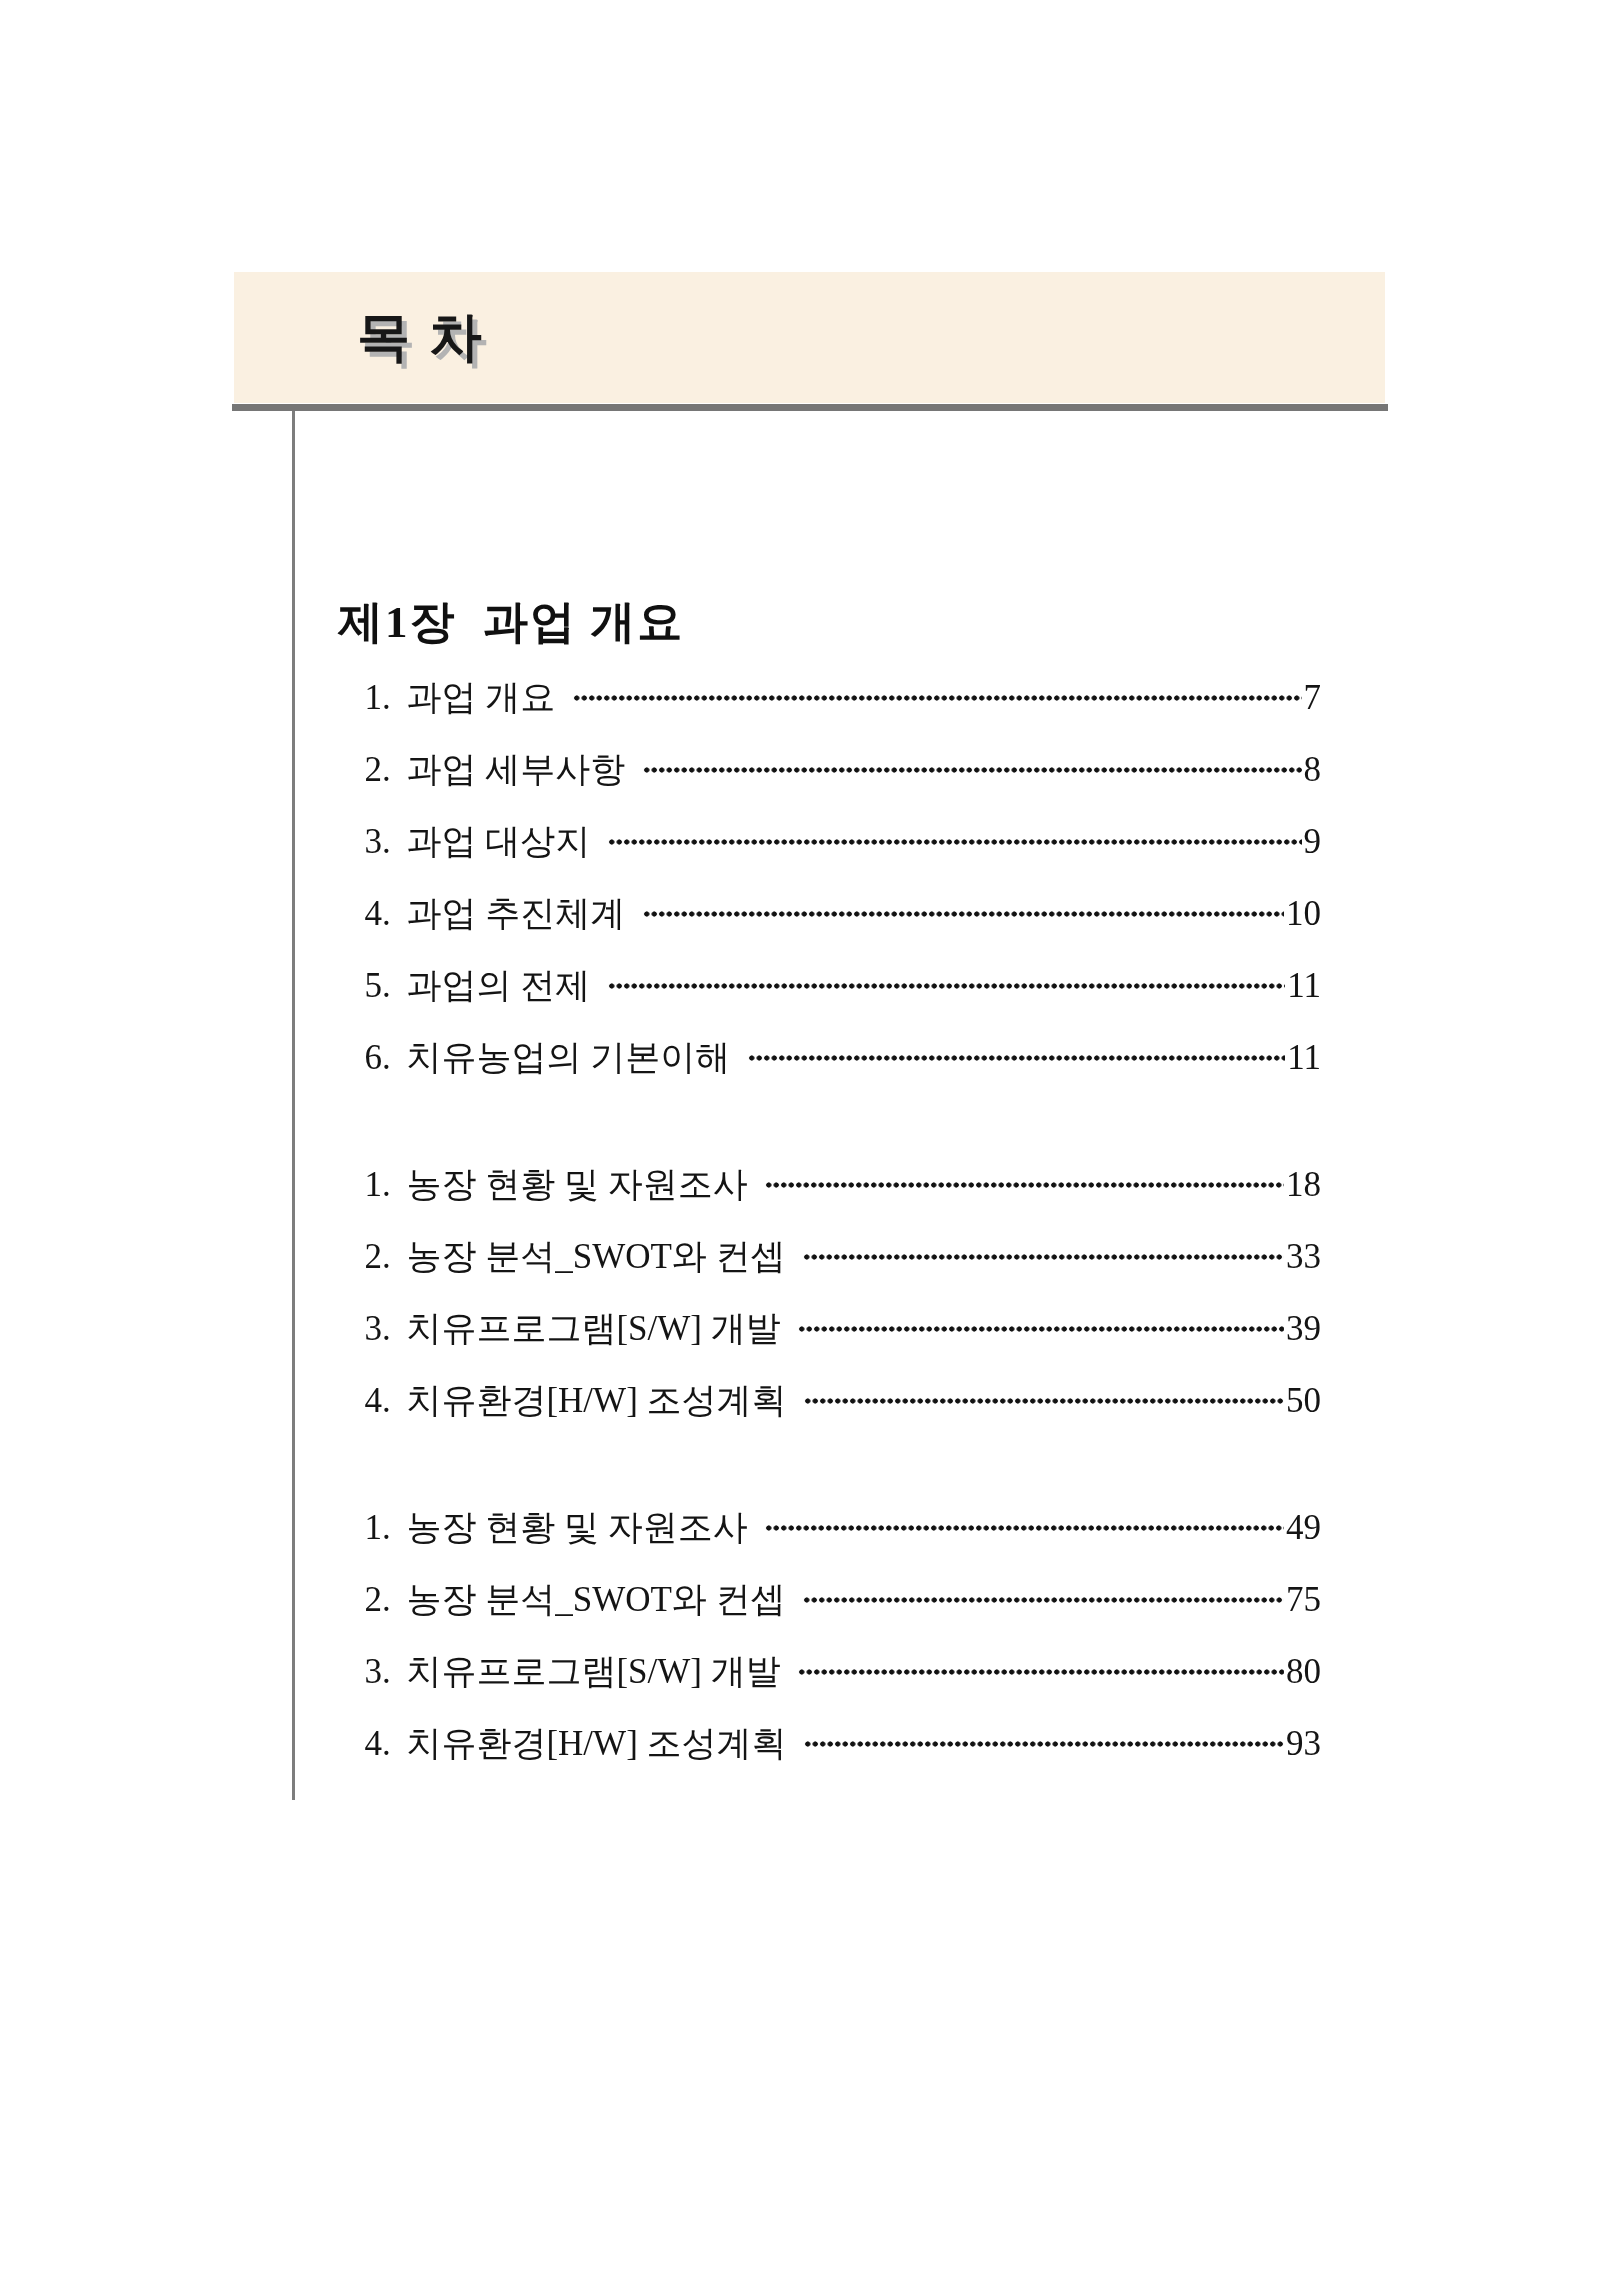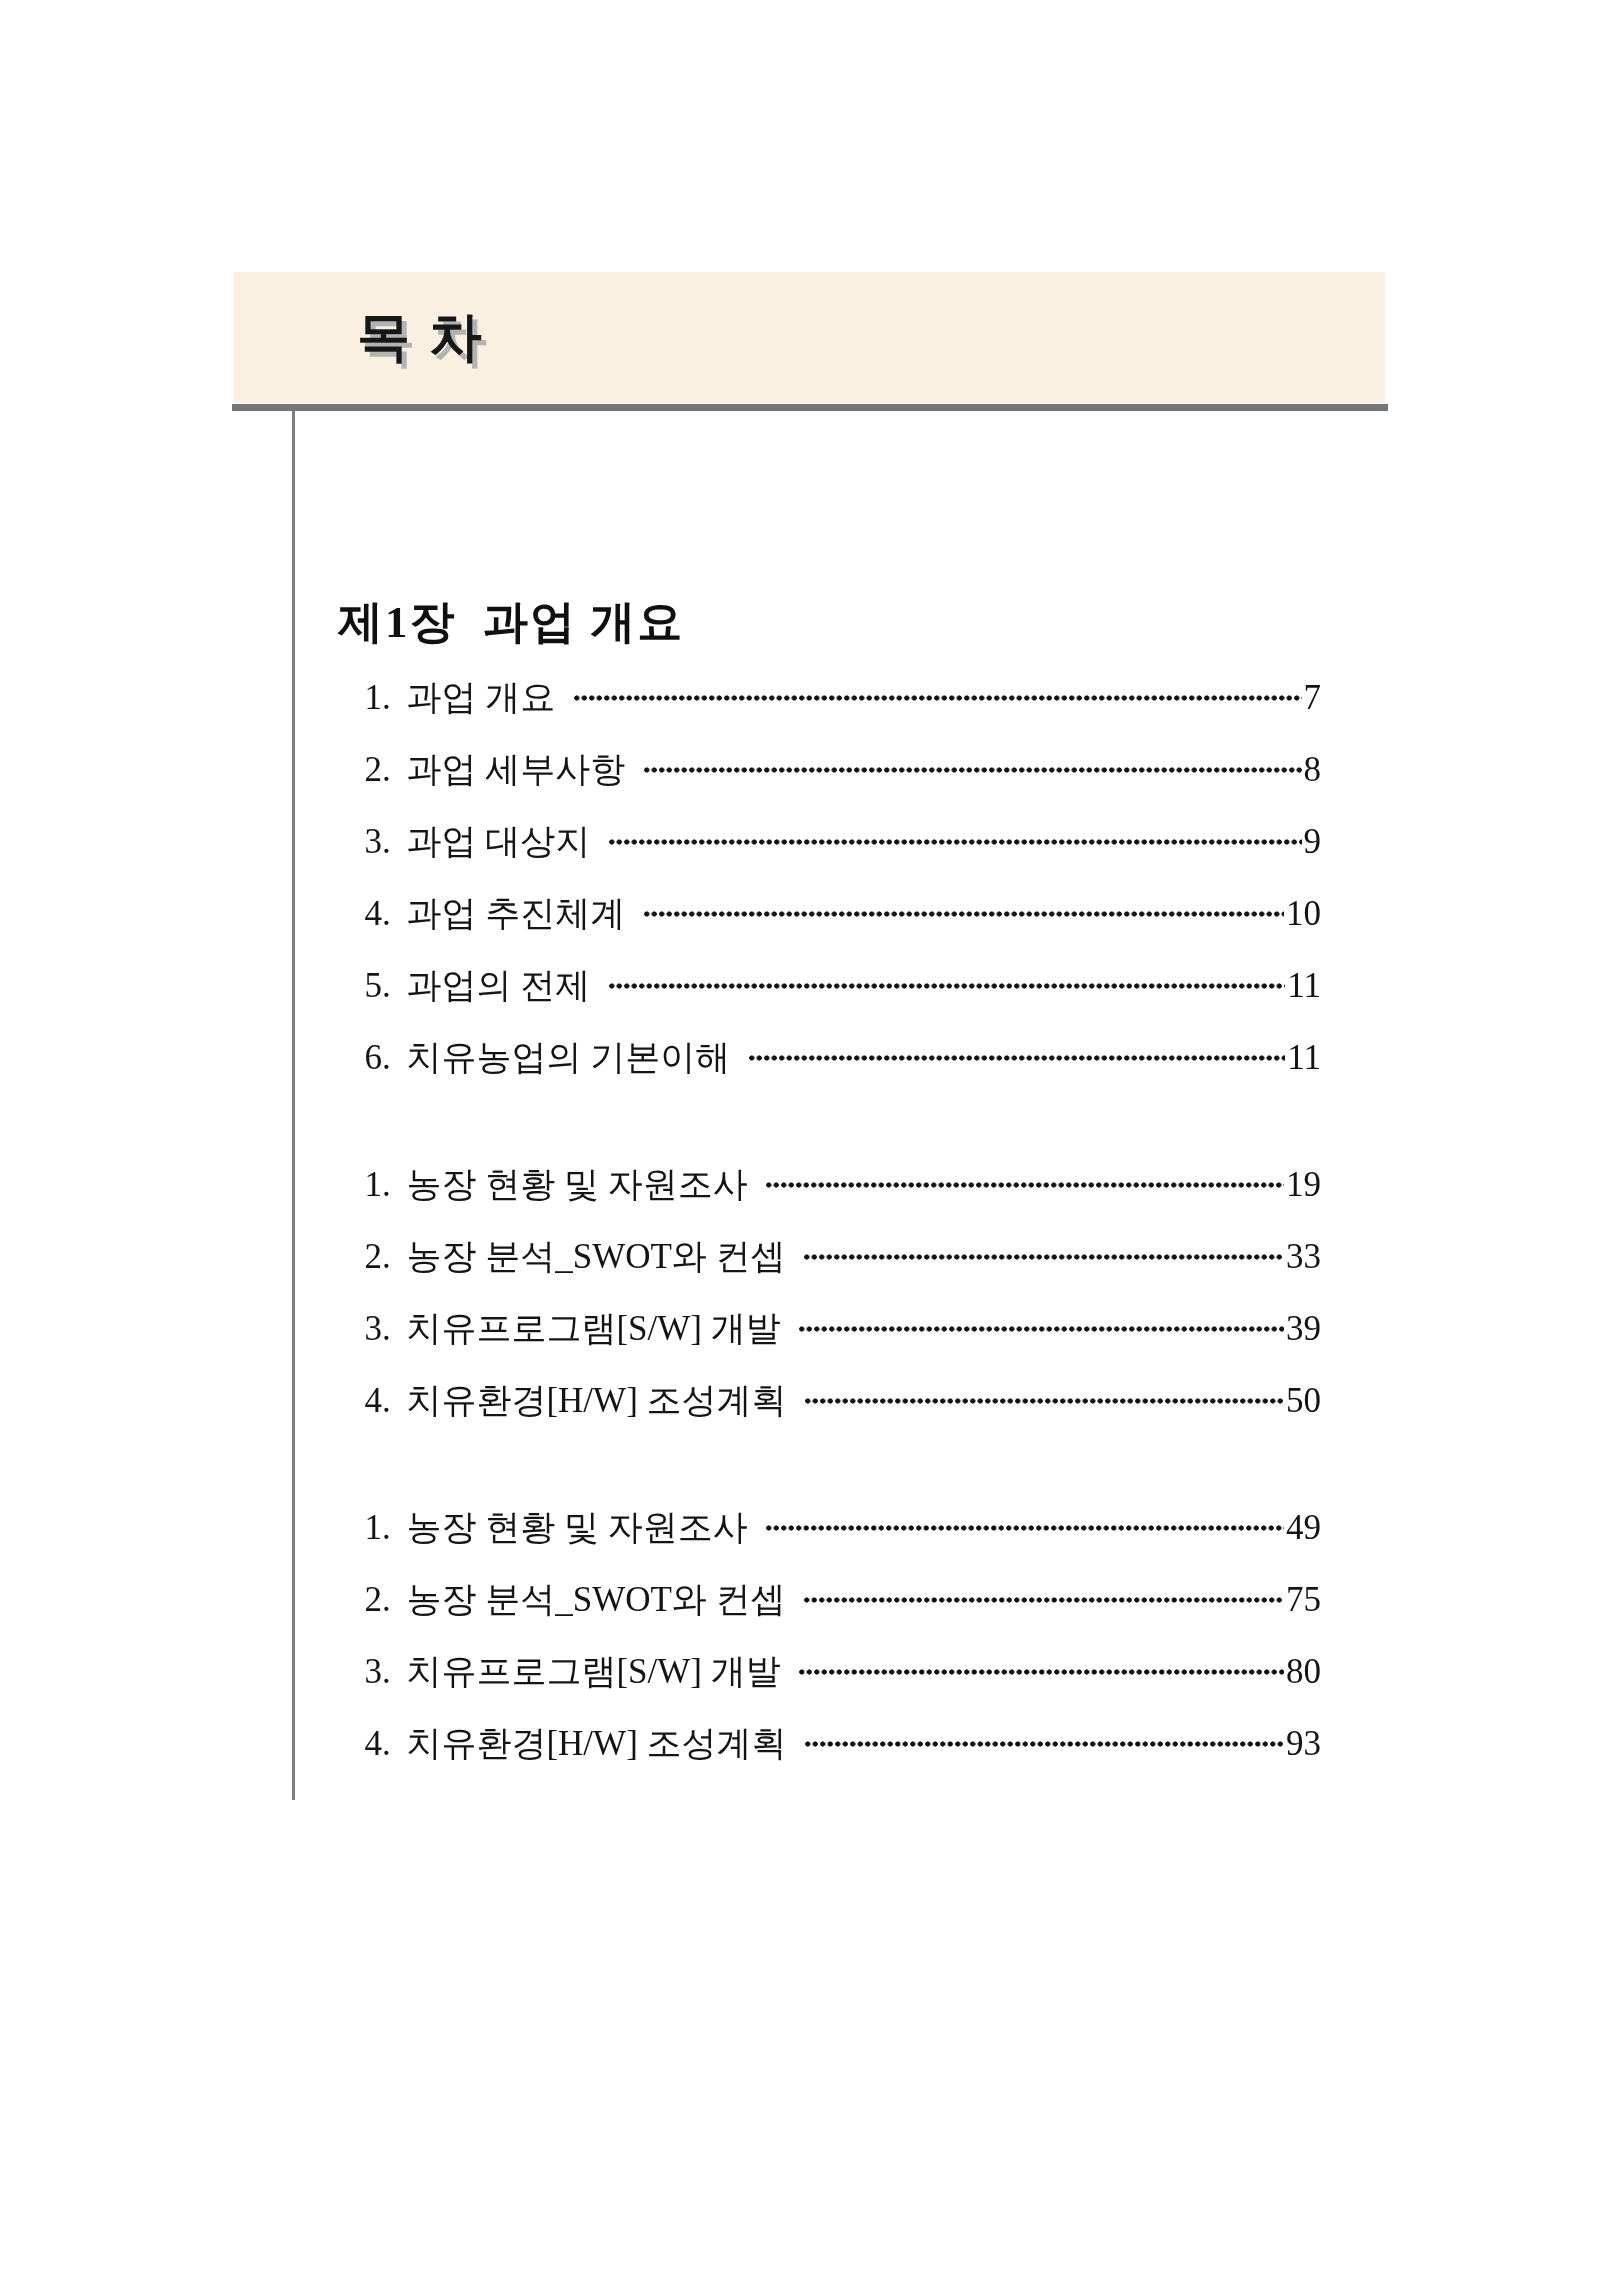--- a/index.html
+++ b/index.html
@@ -103,21 +103,21 @@
           <span class="label">치유농업의 기본이해</span>
           <span class="leader"></span>
           <span class="pagenum">11</span>
         </div>
       </section>
       <section class="chapter">
         <div class="toc-row">
           <span class="num">1.</span>
           <span class="label">농장 현황 및 자원조사</span>
           <span class="leader"></span>
-          <span class="pagenum">19</span>
+          <span class="pagenum">18</span>
         </div>
         <div class="toc-row">
           <span class="num">2.</span>
           <span class="label">농장 분석_SWOT와 컨셉</span>
           <span class="leader"></span>
           <span class="pagenum">33</span>
         </div>
         <div class="toc-row">
           <span class="num">3.</span>
           <span class="label">치유프로그램[S/W] 개발</span>

